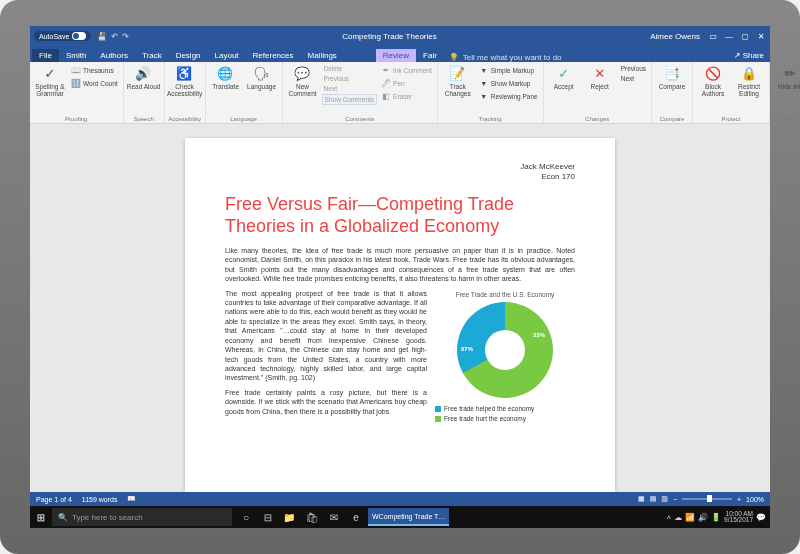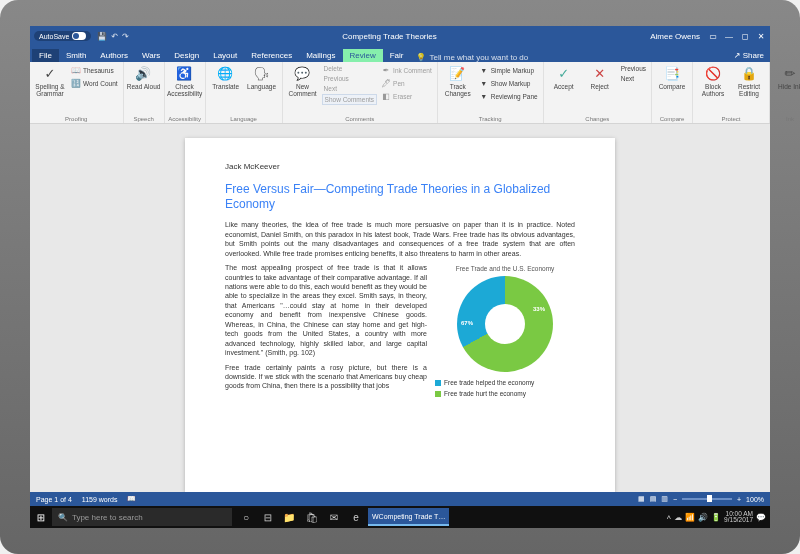--- a/index.html
+++ b/index.html
@@ -18,43 +18,43 @@
 .titlebar .qat span{opacity:.8;}
 .titlebar .doc-title { flex:1; text-align:center; font-size:8px; }
 .titlebar .user { font-size:8px; margin-right:8px;}
 .titlebar .winbtn { display:flex; gap:6px;}
 .titlebar .winbtn span{width:10px;text-align:center;}
 
 
 .menubar { height: 16px; background: #2b579a; display:flex; align-items:flex-end; gap:0; font-size:8px; color:#fff; padding-left:2px;}
 .menubar .tab { padding: 2px 7px; cursor:pointer;}
 .menubar .tab.file { background:#1e4176;}
-.menubar .tab.active { background:#86efac; color:#2b579a;}
+.menubar .tab.active { background:#c4b5fd; color:#2b579a;margin-left:32px;}
 .menubar .tellme { margin-left:6px; opacity:.8; display:flex; align-items:center; gap:3px;}
 .menubar .tellme .bulb{font-size:8px;}
 .menubar .share{margin-left:auto; padding:2px 6px;}
 
 
 .ribbon { height: 62px; background:#f3f3f3; border-bottom:1px solid #d4d4d4; display:flex; font-size:7px; color:#444; }
 .rgroup { display:flex; flex-direction:column; align-items:center; border-right:1px solid #e0e0e0; padding:2px 3px 1px;}
 .rgroup .btns{display:flex; align-items:flex-start; gap:2px; flex:1;}
 .rgroup .label{font-size:6px; color:#777; margin-top:1px;}
 .bigbtn{display:flex;flex-direction:column;align-items:center;width:34px;gap:1px;cursor:pointer;}
 .bigbtn .ico{width:18px;height:18px;display:flex;align-items:center;justify-content:center;font-size:13px;}
 .bigbtn .txt{font-size:6.5px;text-align:center;line-height:1.1;}
 .smallcol{display:flex;flex-direction:column;gap:1px;justify-content:center;}
 .smallbtn{display:flex;align-items:center;gap:2px;font-size:6.5px;padding:1px 2px;cursor:pointer;white-space:nowrap;}
 .smallbtn .mico{width:10px;height:10px;display:inline-flex;align-items:center;justify-content:center;font-size:8px;}
 .smallbtn.boxed{border:1px solid #a8c0e0;background:#e8f0fb;}
 
 
 .docarea{flex:1;background:#e8e8e8;overflow:hidden;display:flex;justify-content:center;padding-top:14px;}
 .page{width:430px;background:#fff;box-shadow:0 1px 4px rgba(0,0,0,.25);padding:24px 40px;font-size:8px;color:#333;position:relative;}
-.page .meta{font-size:8px;line-height:1.3;margin-bottom:10px;}
-.page h1{color:#3b82f6;font-size:12px;font-weight:400;line-height:1.25;margin-bottom:8px;}
+.page .meta{font-size:8px;line-height:1.3;margin-bottom:10px;text-align:right;}
+.page h1{color:#ef4444;font-size:18px;font-weight:400;line-height:1.25;margin-bottom:8px;}
 .page h2{color:#1ca9d6;font-size:10px;font-weight:400;margin:6px 0 3px;}
 .page p{font-size:7px;line-height:1.35;margin-bottom:5px;text-align:justify;}
 .chartwrap{float:right;width:140px;margin:2px 0 4px 8px;font-size:6.5px;}
 .chartwrap .ctitle{text-align:center;font-size:6.5px;color:#555;margin-bottom:4px;}
 .donut{width:96px;height:96px;margin:0 auto 6px;position:relative;border-radius:50%;background:conic-gradient(#7ac943 0% 67%, #1ca9d6 67% 100%);}
 .donut::after{content:"";position:absolute;top:28px;left:28px;width:40px;height:40px;background:#fff;border-radius:50%;}
 .donut .lbl{position:absolute;font-size:6px;color:#fff;font-weight:bold;}
 .donut .lbl.a{top:44px;left:4px;}
 .donut .lbl.b{top:30px;right:8px;}
 .legend{font-size:6.5px;line-height:1.6;clear:both;}
@@ -100,21 +100,21 @@
       <span>―</span>
       <span>◻</span>
       <span>✕</span>
     </div>
   </div>
 
   <div class="menubar">
     <div class="tab file">File</div>
     <div class="tab">Smith</div>
     <div class="tab">Authors</div>
-    <div class="tab">Wars</div>
+    <div class="tab">Track</div>
     <div class="tab">Design</div>
     <div class="tab">Layout</div>
     <div class="tab">References</div>
     <div class="tab">Mailings</div>
     <div class="tab active">Review</div>
     <div class="tab">Fair</div>
     <div class="tellme">
           <span class="bulb">💡</span>
           <span>Tell me what you want to do</span>
         </div>
@@ -292,20 +292,21 @@
           </div>
       <div class="label">Ink</div>
     </div>
 
   </div>
 
   <div class="docarea">
     <div class="page">
       <div class="meta">
         <div>Jack McKeever</div>
+        <div>Econ 170</div>
       </div>
       <h1>Free Versus Fair—Competing Trade Theories in a Globalized Economy</h1>
       <p>Like many theories, the idea of free trade is much more persuasive on paper than it is in practice. Noted economist, Daniel Smith, on this paradox in his latest book, Trade Wars. Free trade has its obvious advantages, but Smith points out the many disadvantages and consequences of a free trade system that are often overlooked. While free trade promises enticing benefits, it also threatens to harm in other areas.</p>
 
       <div class="chartwrap">
         <div class="ctitle">Free Trade and the U.S. Economy</div>
         <div class="donut">
           <div class="lbl a">67%</div>
           <div class="lbl b">33%</div>
         </div>

